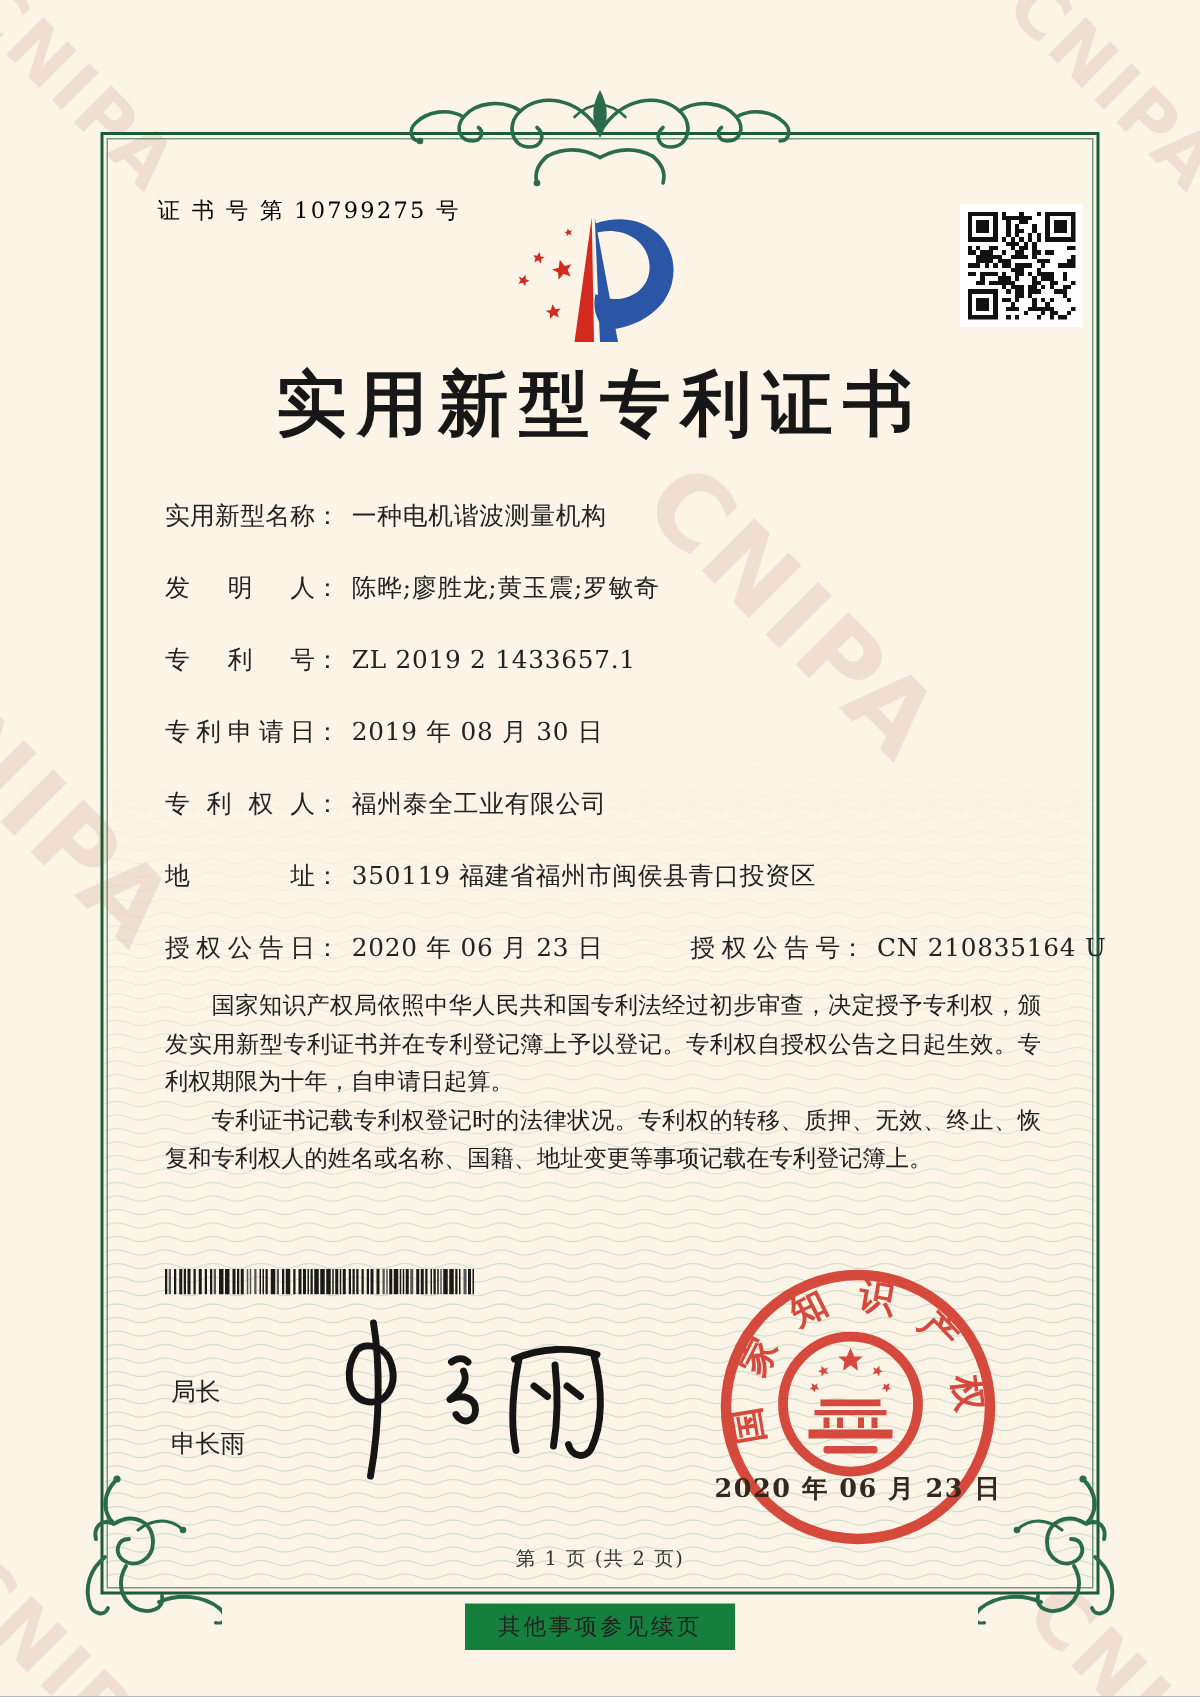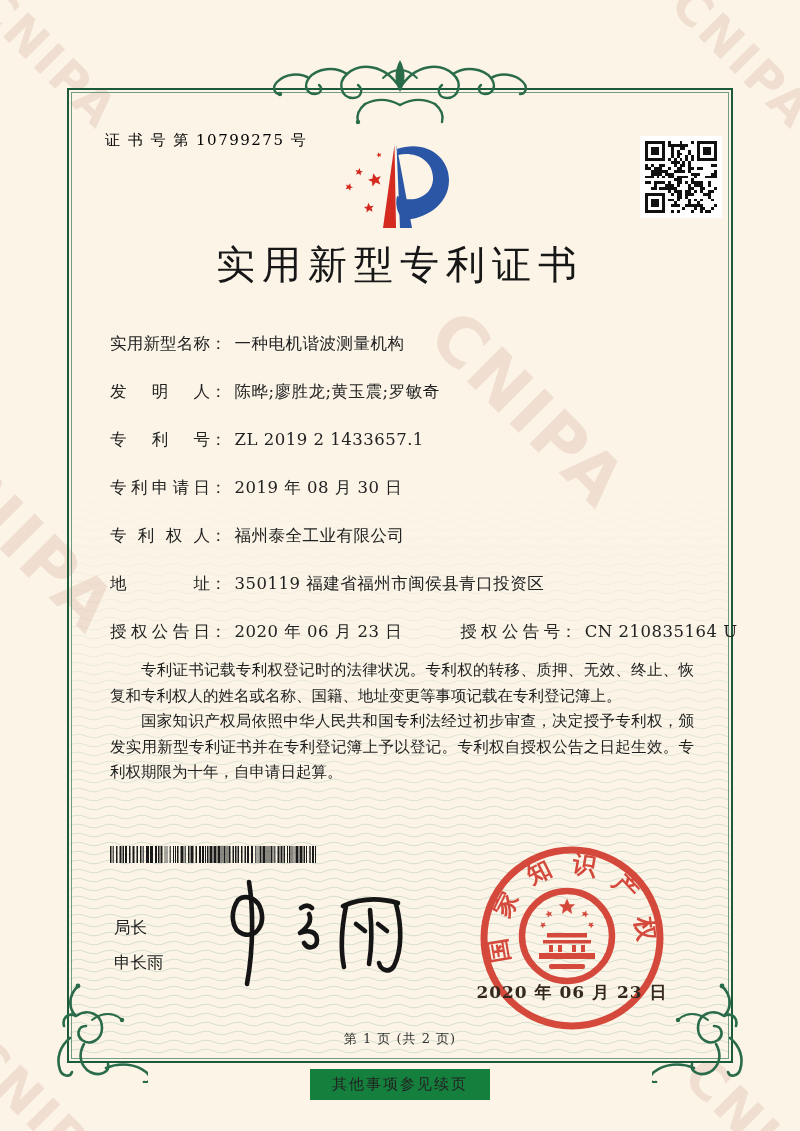--- a/index.html
+++ b/index.html
@@ -14,21 +14,21 @@
          box-sizing:border-box;z-index:3;}
   .frame::after{content:"";position:absolute;inset:2px;border:1px solid #6f9c82;}
   .waves{position:absolute;left:70px;top:91px;width:660px;height:969px;z-index:1;}
   .grad{position:absolute;left:70px;top:91px;width:660px;height:969px;z-index:1;
         background:linear-gradient(180deg,#fbf4e7 0%,#fbf4e7 40%,rgba(251,244,231,.55) 58%,rgba(251,244,231,0) 78%);}
   .orn{position:absolute;z-index:4;}
   
   .cert-no{position:absolute;left:105px;top:131px;font-size:15px;letter-spacing:1.5px;color:#000000;z-index:5;}
   .qr{position:absolute;left:640px;top:136px;width:82px;height:82px;background:#fff;z-index:5;}
   .logo{position:absolute;left:326px;top:124px;width:150px;height:115px;z-index:5;}
-  .title{position:absolute;left:0;right:0;top:238px;text-align:center;font-size:39px;font-weight:normal;
+  .title{position:absolute;left:0;right:0;top:238px;text-align:center;font-size:47px;font-weight:bold;
          letter-spacing:7px;color:#171717;z-index:5;}
   .fields{position:absolute;left:110px;top:334px;width:590px;z-index:5;}
   .frow{height:48px;font-size:16.5px;line-height:19px;white-space:nowrap;}
   .flabel{display:inline-block;width:100px;text-align:justify;text-align-last:justify;vertical-align:top;}
   .colon{display:inline-block;margin-right:8px;vertical-align:top;}
   .fvalue{display:inline-block;vertical-align:top;letter-spacing:.5px;}
   .grant2{margin-left:58px;}
   .paras{position:absolute;left:110px;top:658px;width:584px;font-size:15.5px;line-height:25.5px;
          color:#1e1e1e;z-index:5;text-align:justify;}
   .paras p{margin:0;text-indent:2em;}
@@ -552,22 +552,22 @@
     </div>
     <div class="frow">
       <span class="flabel">地址</span><span class="colon">：</span><span class="fvalue">350119 福建省福州市闽侯县青口投资区</span>
     </div>
     <div class="frow">
       <span class="flabel">授权公告日</span><span class="colon">：</span><span class="fvalue">2020 年 06 月 23 日</span><span class="flabel grant2">授权公告号</span><span class="colon">：</span><span class="fvalue">CN 210835164 U</span>
     </div>
   </div>
 
   <div class="paras">
+    <p>国家知识产权局依照中华人民共和国专利法经过初步审查，决定授予专利权，颁发实用新型专利证书并在专利登记簿上予以登记。专利权自授权公告之日起生效。专利权期限为十年，自申请日起算。</p>
     <p>专利证书记载专利权登记时的法律状况。专利权的转移、质押、无效、终止、恢复和专利权人的姓名或名称、国籍、地址变更等事项记载在专利登记簿上。</p>
-    <p>国家知识产权局依照中华人民共和国专利法经过初步审查，决定授予专利权，颁发实用新型专利证书并在专利登记簿上予以登记。专利权自授权公告之日起生效。专利权期限为十年，自申请日起算。</p>
   </div>
 
   <svg class="barcode" viewBox="0 0 212 17" preserveAspectRatio="none">
       <rect x="0" y="0" width="1.5" height="17" fill="#1a1a1a"></rect>
       <rect x="2.5" y="0" width="1.5" height="17" fill="#555"></rect>
       <rect x="6" y="0" width="1.5" height="17" fill="#1a1a1a"></rect>
       <rect x="9.5" y="0" width="2" height="17" fill="#1a1a1a"></rect>
       <rect x="12.5" y="0" width="1.5" height="17" fill="#1a1a1a"></rect>
       <rect x="15" y="0" width="2" height="17" fill="#1a1a1a"></rect>
       <rect x="19" y="0" width="1.5" height="17" fill="#1a1a1a"></rect>

